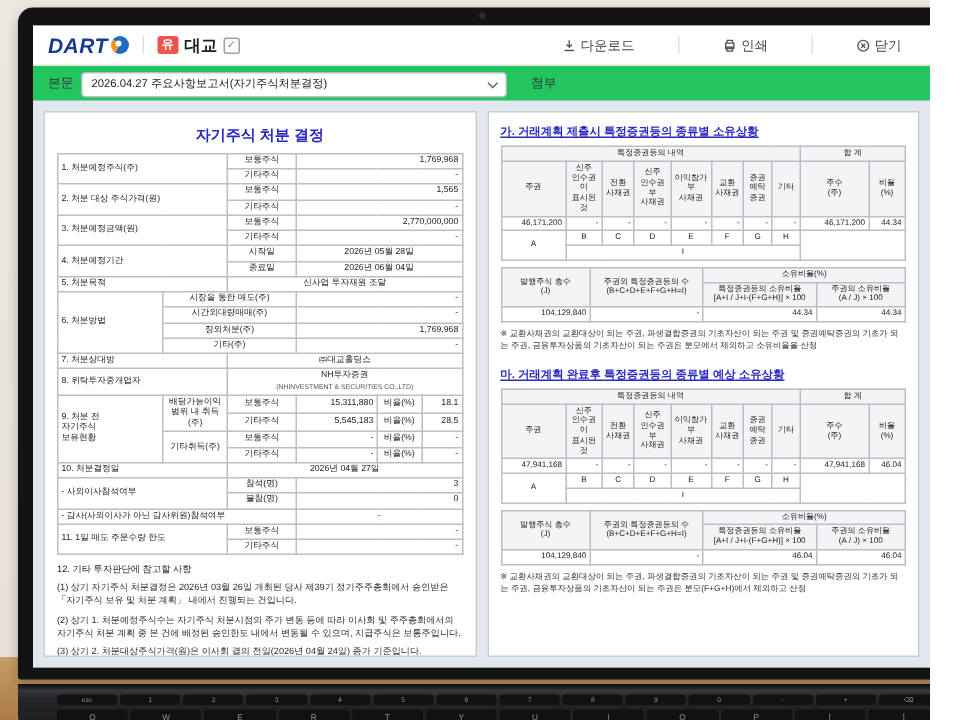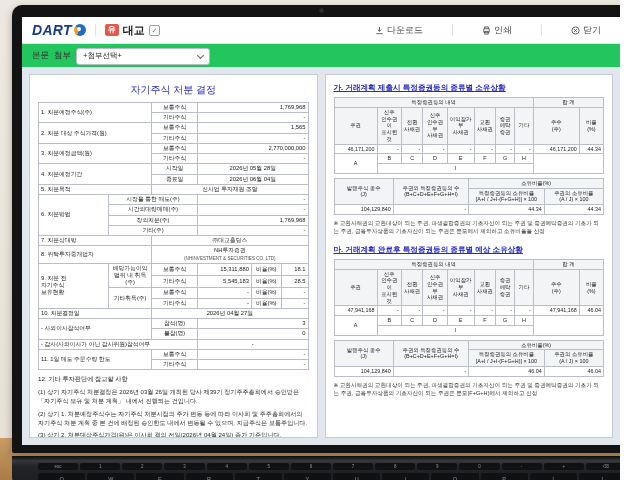--- a/index.html
+++ b/index.html
@@ -56,21 +56,21 @@
     position:relative;white-space:nowrap;overflow:hidden;}
   .select::after{content:"";position:absolute;right:6px;top:4px;width:4px;height:4px;
     border-right:1px solid #666;border-bottom:1px solid #666;transform:rotate(45deg);}
   .sel-doc{width:260px;margin-right:16px;}
   .sel-attach{width:110px;}
 
   
   .viewer{position:absolute;top:50px;left:0;right:0;bottom:0;background:#e2e6ed;
     padding:7px;display:flex;gap:7px;overflow:hidden;}
   .panel{background:#fff;border:1px solid #c6ccd5;flex:1;padding:6px 8px;overflow:hidden;}
-  .doc-title{text-align:center;color:#2a2ac1;font-weight:400;font-size:10px;margin:2px 0 5px;}
+  .doc-title{text-align:center;color:#2a2ac1;font-weight:700;font-size:10px;margin:2px 0 5px;}
   .sec-title{color:#2a2ac1;font-weight:700;font-size:7.6px;margin:2px 0 4px;text-decoration:underline;}
   section + section .sec-title{margin-top:10px;}
 
   table.doc{width:100%;border-collapse:collapse;color:#222;table-layout:fixed;}
   table.left-tbl{font-size:5.8px;}
   table.t1,table.t2{font-size:5.4px;margin-bottom:4px;}
   table.doc td{border:1px solid #b9bec7;padding:1px 2px;text-align:center;line-height:1.25;
     word-break:break-all;}
   table.doc td.l{text-align:left;}
   table.doc td.r{text-align:right;}
@@ -131,24 +131,24 @@
                   <path d="M3.5 3.5l3 3M6.5 3.5l-3 3" stroke="#555" stroke-width="1"></path>
                 </svg>
               </span>
             <span>닫기</span>
           </div>
         </div>
       </div>
 
       <div class="selectbar">
         <span class="sel-label">본문</span>
+        <div class="select sel-doc">
+          <span>2026.04.27 주요사항보고서(자기주식처분결정)</span>
+        </div>
         <span class="sel-label">첨부</span>
-        <div class="select sel-attach">
-          <span>+첨부선택+</span>
-        </div>
       </div>
 
       <div class="viewer">
 
         <div class="panel">
           <div class="doc-title">자기주식 처분 결정</div>
           <table class="doc left-tbl" id="left-table">
             <colgroup>
               <col style="width:26%">
                 <col style="width:16%">

